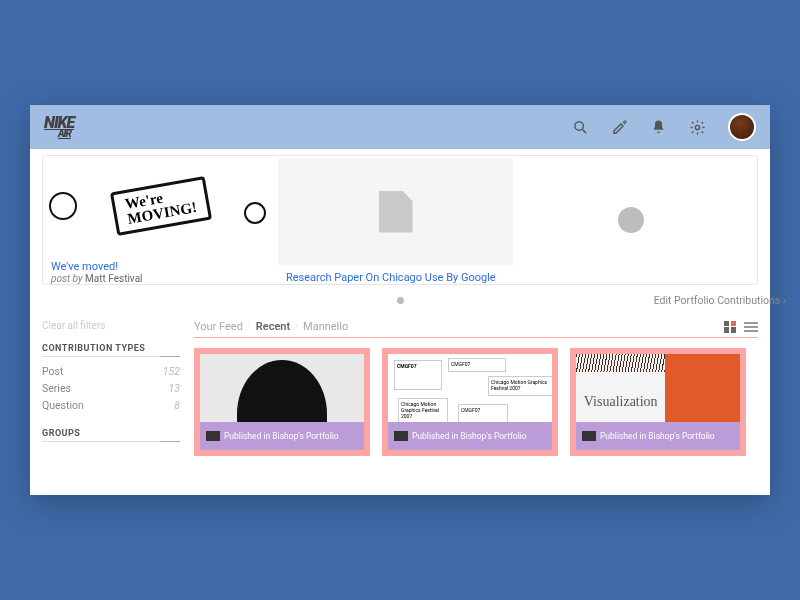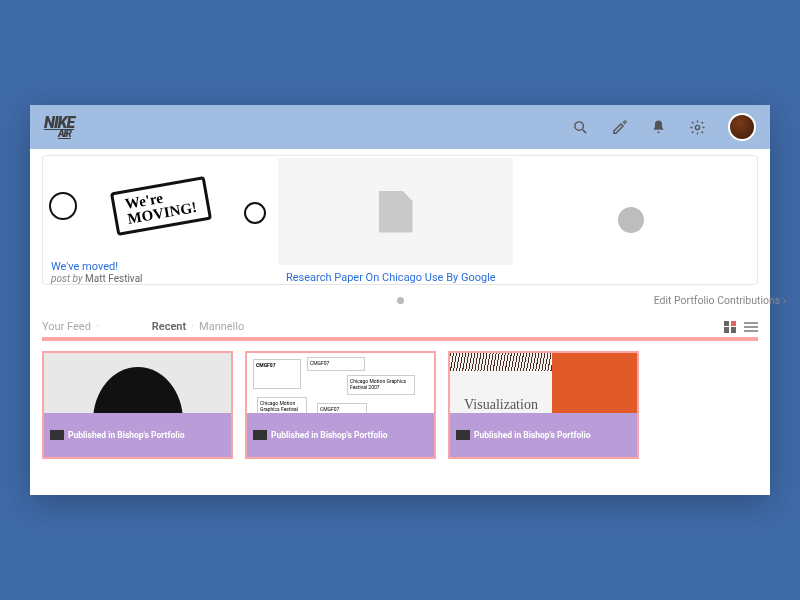--- a/index.html
+++ b/index.html
@@ -104,51 +104,51 @@
   position: relative;
 }
 .sb-h::after { content:''; position:absolute; right:0; bottom:-1px; width:20px; height:1px; background:#aaa; }
 .sb-row { display: flex; justify-content: space-between; padding: 2px 0; cursor:pointer; }
 .sb-row .count { color: #bbb; font-style: italic; }
 .sb-group { margin-top: 14px; }
 
 .content { flex: 1; display: flex; flex-direction: column; }
 .tabs-row {
   display: flex; align-items: center;
-  border-bottom: 4px solid #fca5a5; padding-bottom: 4px;
+  border-bottom: 1px solid #fca5a5; padding-bottom: 4px;
   font-size: 11px; color: #aaa;
 }
 .tab { cursor: pointer; }
-.tab.active { color: #666; font-weight: 600; margin-left: 48px; }
+.tab.active { color: #666; font-weight: 600; }
 .tab-sep { margin: 0 5px; color: #ccc; }
 .tabs-spacer { flex:1; }
 .view-toggle { display: flex; gap: 8px; align-items: center; }
 .vt-grid, .vt-list { cursor: pointer; }
 .vt-grid {
   width: 12px; height: 12px;
   display: grid; grid-template-columns: 1fr 1fr; grid-template-rows: 1fr 1fr; gap: 1.5px;
 }
 .vt-grid span { background: #666; }
 .vt-grid span:nth-child(2) { background: #d66; }
 .vt-list { width: 14px; display:flex; flex-direction:column; gap:2px; }
 .vt-list span { height:2px; background:#999; }
 
 .cards { display: flex; gap: 12px; margin-top: 10px; }
 .card {
-  width: 191px; height: 108px;
-  border: 2px solid #fca5a5;
+  width: 176px; height: 108px;
+  border: 6px solid #fca5a5;
   position: relative;
   overflow: hidden;
 }
 .card-body { position:absolute; inset:0; }
 .card-footer {
   position: absolute; bottom: 0; left: 0; right: 0;
   background: #b99cd8; color: #fff;
-  font-size: 8.5px; padding: 17px 6px;
-  display:flex; align-items:center; gap:4px;font-weight:bold;
+  font-size: 8.5px; padding: 9px 6px;
+  display:flex; align-items:center; gap:4px;
 }
 .card-footer .mini { width:14px; height:10px; background:#333; }
 
 
 .silhouette-bg { background: #e8e8e8; display:flex; align-items:flex-end; justify-content:center; }
 .silhouette {
   width: 90px; height: 90px; background: #111;
   border-radius: 50% 50% 0 0 / 60% 60% 0 0;
 }
 .cmgf-bg { background: #b6d3ee; position:relative; }
@@ -223,20 +223,39 @@
       </div>
 
     </div>
     <div class="pagination">
       <span class="dot"></span>
     </div>
     <div class="edit-link">Edit Portfolio Contributions ›</div>
   </div>
 
   <div class="main">
+    <div class="sidebar">
+      <div class="clear-filters">Clear all filters</div>
+      <div class="sb-h">CONTRIBUTION TYPES</div>
+      <div class="sb-row">
+        <span>Post</span>
+          <span class="count">152</span>
+      </div>
+      <div class="sb-row">
+        <span>Series</span>
+          <span class="count">13</span>
+      </div>
+      <div class="sb-row">
+        <span>Question</span>
+          <span class="count">8</span>
+      </div>
+      <div class="sb-group">
+        <div class="sb-h">GROUPS</div>
+      </div>
+    </div>
 
     <div class="content">
       <div class="tabs-row">
         <span class="tab">Your Feed</span>
         <span class="tab-sep">·</span>
         <span class="tab active">Recent</span>
         <span class="tab-sep">·</span>
         <span class="tab">Mannello</span>
         <div class="tabs-spacer"></div>
         <div class="view-toggle">

